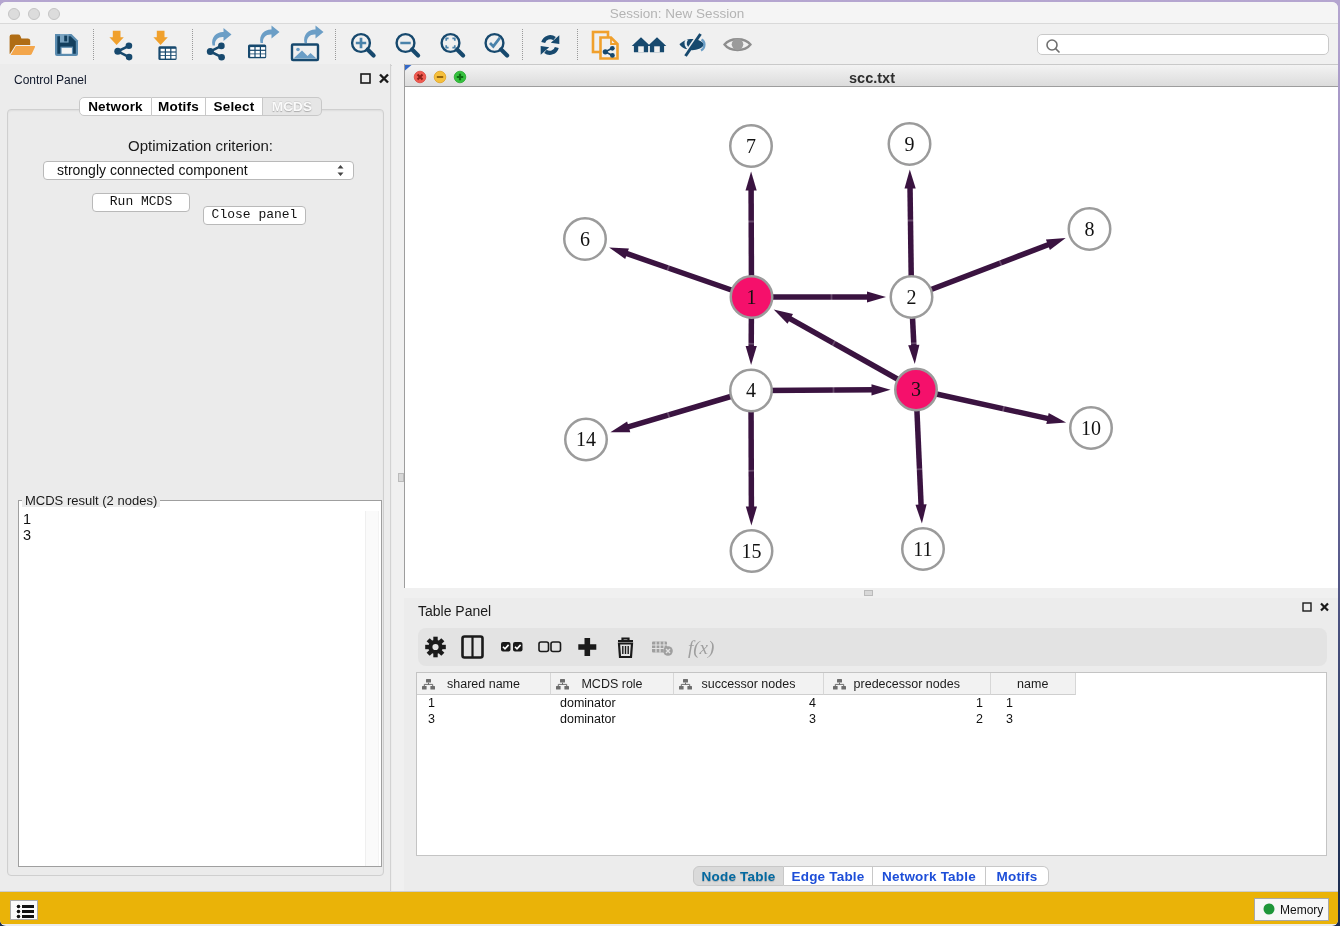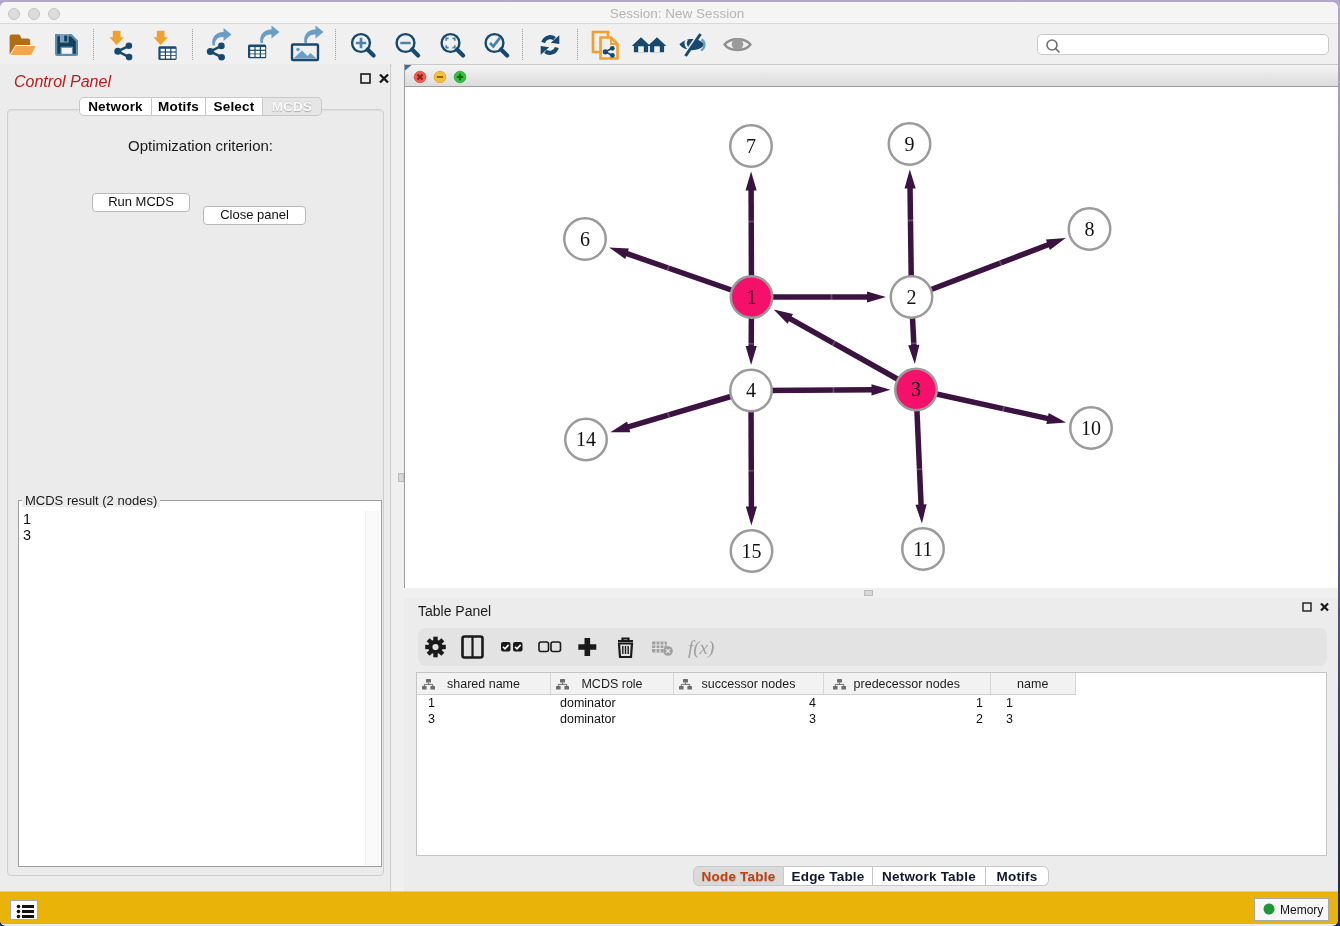--- a/index.html
+++ b/index.html
@@ -14,32 +14,32 @@
 #titletext { left:0; top:4px; width:1338px; text-align:center; font-size:13.5px; color:#b4b4b4;padding-left:16px; }
 
 
 #toolbar { left:0; top:22px; width:1338px; height:42px; background:#f0f0f0; border-bottom:1px solid #cfcfcf; }
 .sep { position:absolute; top:5px; height:31px; width:0; border-left:1px dotted #9a9a9a; }
 #searchbox { position:absolute; left:1037px; top:10px; width:292px; height:21px; background:#fff; border:1px solid #c9c9c9; border-radius:5px; }
 
 
 #cpanel { left:0; top:62px; width:391px; height:829px; background:#ececec; border-right:1px solid #d2d2d2; }
 #cphead { left:0; top:8px; width:391px; height:16px; }
-#cphead .t { position:absolute; left:14px; top:1px; font-size:16px; color:#b91c1c;font-style:italic; }
+#cphead .t { position:absolute; left:14px; top:1px; font-size:12px; color:#0f172a; }
 #cptabs { left:79px; top:33px; height:19px; display:flex; z-index:5; }
 .tabseg { height:19px; font-size:13.5px; font-weight:700; letter-spacing:0.2px; color:#000; background:#fff; border:1px solid #c8c8c8; border-left:none; display:flex; align-items:center; justify-content:center; }
 .tabseg.first { border-left:1px solid #c8c8c8; border-radius:5px 0 0 5px; }
 .tabseg.last { border-radius:0 5px 5px 0; }
 .tabseg.sel { background:#e6e6e6; color:#fafafa; text-shadow:0 1px 1px #ababab, 0 -1px 0 #d6d6d6; }
 #cpbody { left:7px; top:45px; width:377px; height:767px; background:#ebebeb; border:1px solid #cfcfcf; border-radius:4px; box-shadow:inset 0 1px 2px rgba(0,0,0,0.06); }
 #optlabel { left:12px; top:73px; width:377px; text-align:center; font-size:15px; color:#1a1a1a; }
 #dropdown { left:43px; top:97px; width:311px; height:19px; background:#fff; border:1px solid #b9b9b9; border-radius:4px; font-size:14px; color:#111; line-height:16px; padding-left:13px; }
 #btnrun { left:92px; top:129px; width:98px; height:19px; }
 #btnclose { left:203px; top:129px; width:103px; height:19px;margin-top:13px; }
-.btn { position:absolute; background:#fff; border:1px solid #b9b9b9; border-radius:4px; font-size:13px; color:#111; text-align:center; line-height:15px; }
+.btn { position:absolute; background:#fff; border:1px solid #b9b9b9; border-radius:4px; font-size:13px; color:#111; text-align:center; line-height:15px;font-family:Liberation Mono, monospace; }
 #resultbox { left:18px; top:436px; width:364px; height:367px; background:#fff; border:1px solid #9f9f9f; }
 #resultlegend { left:22px; top:430px; font-size:13px; line-height:13px; color:#1a1a1a; background:#ebebeb; padding:0 3px; }
 #resultvals { left:23px; top:448px; font-size:14.5px; color:#111; line-height:15.5px; }
 #resultscroll { left:365px; top:447px; width:14px; height:355px; background:#fafafa; border-left:1px solid #efefef; border-right:1px solid #f3f3f3; }
 
 
 #vsplit { left:392px; top:62px; width:12px; height:829px; background:#f0f0f0; }
 #vsplith { left:398px; top:471px; width:6px; height:9px; background:#d8d8d8; border:1px solid #bbb; }
 
 
@@ -53,24 +53,24 @@
 #hsplith { left:864px; top:588px; width:9px; height:6px; background:#d8d8d8; border:1px solid #bbb; }
 
 
 #tpanel { left:404px; top:596px; width:934px; height:297px; background:#ececec; }
 #tphead .t { position:absolute; left:14px; top:5px; font-size:14px; color:#1a1a1a; white-space:nowrap; }
 #tptools { left:14px; top:30px; width:909px; height:38px; background:#e3e3e3; border-radius:8px; }
 #ttable { left:12px; top:74px; width:911px; height:184px; background:#fff; border:1px solid #c4c4c4; }
 .th { position:absolute; top:0; height:22px; background:#f2f2f2; border-right:1px solid #d7d7d7; border-bottom:1px solid #cfcfcf; font-size:12.5px; color:#1b1b1b; display:flex; align-items:center; justify-content:center; }
 .trow { position:absolute; font-size:12.5px; color:#111; height:16px; line-height:16px; }
 #btabs { left:289px; top:268px; height:20px; display:flex; }
-.btab { height:20px; font-size:13.5px; font-weight:700; letter-spacing:0.2px; background:#fff; border:1px solid #c8c8c8; border-left:none; display:flex; align-items:center; justify-content:center; color:#0f172a; }
+.btab { height:20px; font-size:13.5px; font-weight:700; letter-spacing:0.2px; background:#fff; border:1px solid #c8c8c8; border-left:none; display:flex; align-items:center; justify-content:center; color:#1d4ed8; }
 .btab.first { border-left:1px solid #c8c8c8; border-radius:6px 0 0 6px; }
 .btab.last { border-radius:0 6px 6px 0; }
-.btab.sel { background:#dadada; color:#c2410c; text-shadow:0 1px 1px #b0b0b0; }
+.btab.sel { background:#dadada; color:#0369a1; text-shadow:0 1px 1px #b0b0b0; }
 
 
 #statusbar { left:0; top:889px; width:1338px; height:33px; background:#eab308; border-top:1px solid #cdcdcd; }
 #listbtn { position:absolute; left:10px; top:8px; width:28px; height:20px; background:#fafafa; border:1px solid #ababab; }
 #membtn { position:absolute; left:1254px; top:6px; width:75px; height:23px; background:#f7f7f7; border:1px solid #a8a8a8; font-size:12px; color:#111; }
 </style>
 </head>
 <body>
 <div id="win">
 
@@ -197,20 +197,23 @@
         </svg>
       </div>
     <div id="cptabs" class="abs">
       <div class="tabseg first" style="width:73px;">Network</div>
       <div class="tabseg" style="width:54px;">Motifs</div>
       <div class="tabseg" style="width:57px;">Select</div>
       <div class="tabseg sel last" style="width:59px;">MCDS</div>
     </div>
     <div id="cpbody" class="abs"></div>
     <div id="optlabel" class="abs">Optimization criterion:</div>
+    <div id="dropdown" class="abs">strongly connected component<svg width="12" height="15" style="position:absolute;right:6px;top:1px">
+          <path d="M2.5 5.5 L5.5 2 L8.5 5.5 Z M2.5 9.5 L5.5 13 L8.5 9.5 Z" fill="#444"></path>
+        </svg></div>
     <div id="btnrun" class="btn">Run MCDS</div>
     <div id="btnclose" class="btn">Close panel</div>
     <div id="resultbox" class="abs"></div>
     <div id="resultscroll" class="abs"></div>
     <div id="resultlegend" class="abs">MCDS result (2 nodes)</div>
     <div id="resultvals" class="abs">1<br>3</div>
   </div>
 
   <div id="vsplit" class="abs"></div>
   <div id="vsplith" class="abs"></div>
@@ -221,20 +224,21 @@
           <polygon points="0,0 6.5,0 0,5.5" fill="#3468c8"></polygon>
         </svg>
       <svg width="80" height="22" style="position:absolute;left:0;top:0">
         <circle cx="15" cy="12" r="5.8" fill="#f05b51" stroke="#d94a41" stroke-width="0.8"></circle>
         <path d="M12.5 9.5 L17.5 14.5 M17.5 9.5 L12.5 14.5" stroke="#8c1f17" stroke-width="2"></path>
         <circle cx="35" cy="12" r="5.8" fill="#f6c03c" stroke="#dfa325" stroke-width="0.8"></circle>
         <path d="M31.8 12 L38.2 12" stroke="#96660e" stroke-width="2.2"></path>
         <circle cx="55" cy="12" r="5.8" fill="#35c13e" stroke="#27a82f" stroke-width="0.8"></circle>
         <path d="M51.8 12 L58.2 12 M55 8.8 L55 15.2" stroke="#0e6e14" stroke-width="2.2"></path>
       </svg>
+      <div id="nettext" class="abs">scc.txt</div>
     </div>
     <div id="netcanvas" class="abs">
       <svg width="934" height="501" viewBox="0 0 934 501">
 <g stroke="#3a1340" stroke-width="5.5" fill="#3a1340">
 <line x1="346.5" y1="210.0" x2="346.1" y2="100.5"></line>
 <polygon stroke="none" points="346.1,84.5 351.7,103.5 340.5,103.5"></polygon>
 <line x1="346.5" y1="210.0" x2="219.2" y2="165.7"></line>
 <polygon stroke="none" points="204.1,160.4 223.9,161.4 220.2,171.9"></polygon>
 <line x1="346.5" y1="210.0" x2="465.0" y2="210.0"></line>
 <polygon stroke="none" points="481.0,210.0 462.0,215.6 462.0,204.4"></polygon>

